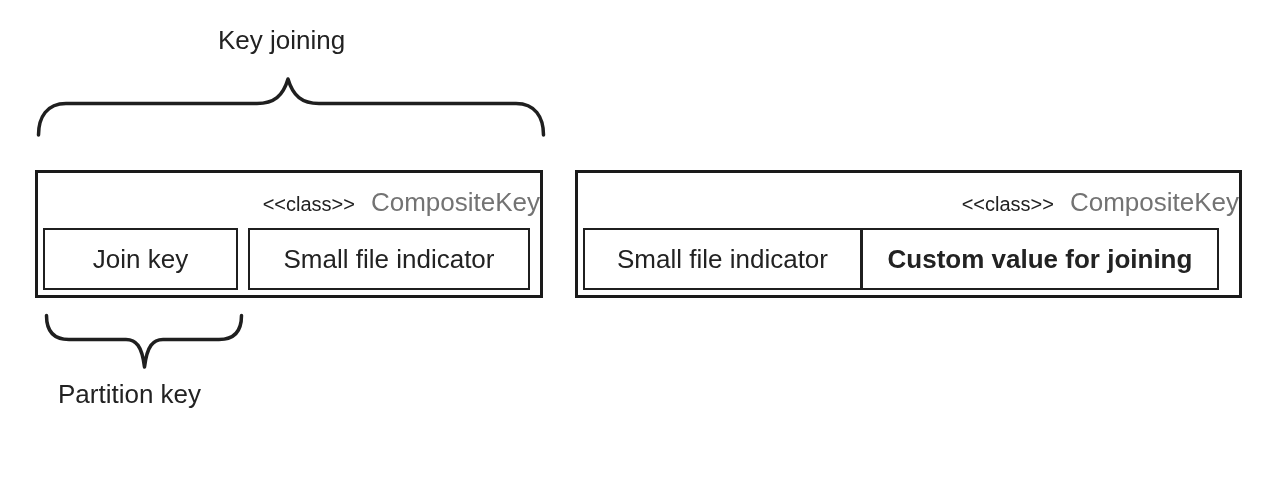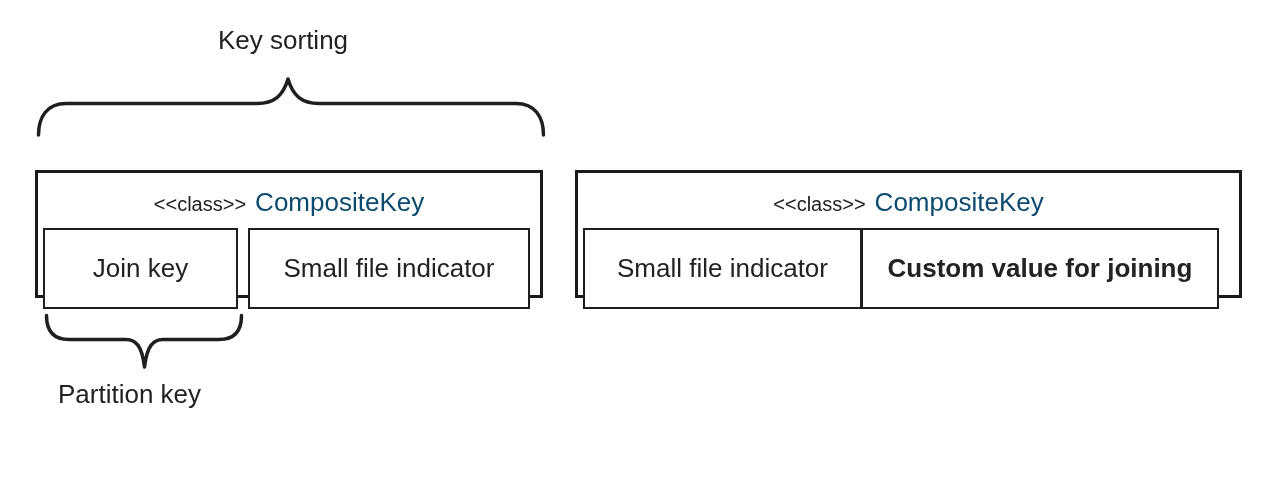--- a/index.html
+++ b/index.html
@@ -31,32 +31,32 @@
     height: 128px;
     border: 3px solid #1a1a1a;
     box-sizing: border-box;
     background: #ffffff;
   }
   .class-box .class-header {
     position: absolute;
     left: 0; right: 0;
     top: 14px;
     display: flex;
-    justify-content: center;
+    justify-content: flex-end;
     align-items: baseline;
-    gap: 9px;
+    gap: 16px;
     white-space: nowrap;
   }
   .class-header .stereotype { font-size: 20px; color: #222222; }
-  .class-header .class-name { font-size: 26px; color: #0c4a6e; }
+  .class-header .class-name { font-size: 26px; color: #737373; }
 
   .field-box {
     position: absolute;
     top: 55px;
-    height: 81px;
+    height: 62px;
     border: 2px solid #1f1f1f;
     box-sizing: border-box;
     background: #ffffff;
     display: flex;
     align-items: center;
     justify-content: center;
     font-size: 26px;
     color: #222222;
     white-space: nowrap;
   }
@@ -83,21 +83,21 @@
     white-space: nowrap;
   }
   .caption .fig-label { color: #bc9514; }
   .caption .fig-title { color: #1d1d1d; }
 </style>
 </head>
 <body>
 
 <div class="stage">
 
-  <div class="abs diagram-label" style="left:218px; top:26px;">Key sorting</div>
+  <div class="abs diagram-label" style="left:218px; top:26px;">Key joining</div>
 
   <svg class="brace" style="left:36px; top:76px;" width="510" height="62" viewBox="0 0 510 62">
     <path d="M 2.5,59 C 2.5,41 11,27.5 30,27.5 L 221,27.5 C 238,27.5 247,20 252,3
              C 257,20 266,27.5 283,27.5 L 480,27.5 C 499,27.5 507.5,41 507.5,59"></path>
   </svg>
 
   <div class="class-box" style="left:35px; width:508px;">
     <div class="class-header">
       <span class="stereotype">&lt;&lt;class&gt;&gt;</span>
       <span class="class-name">CompositeKey</span>

